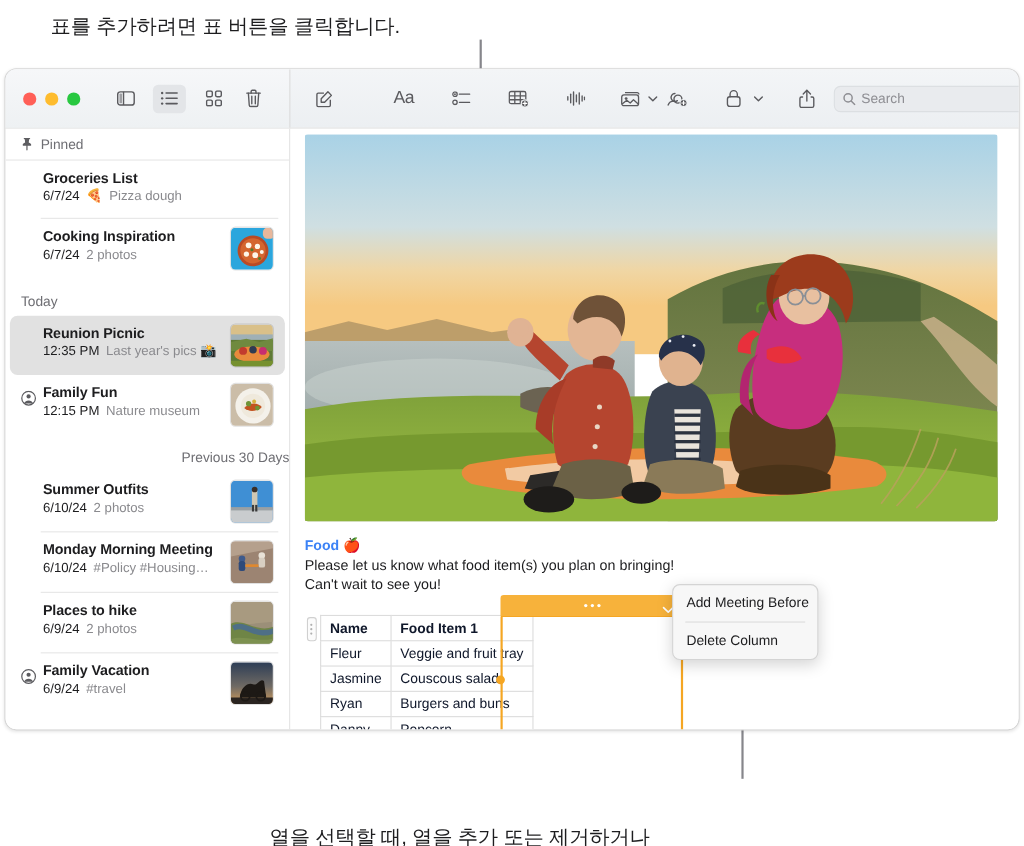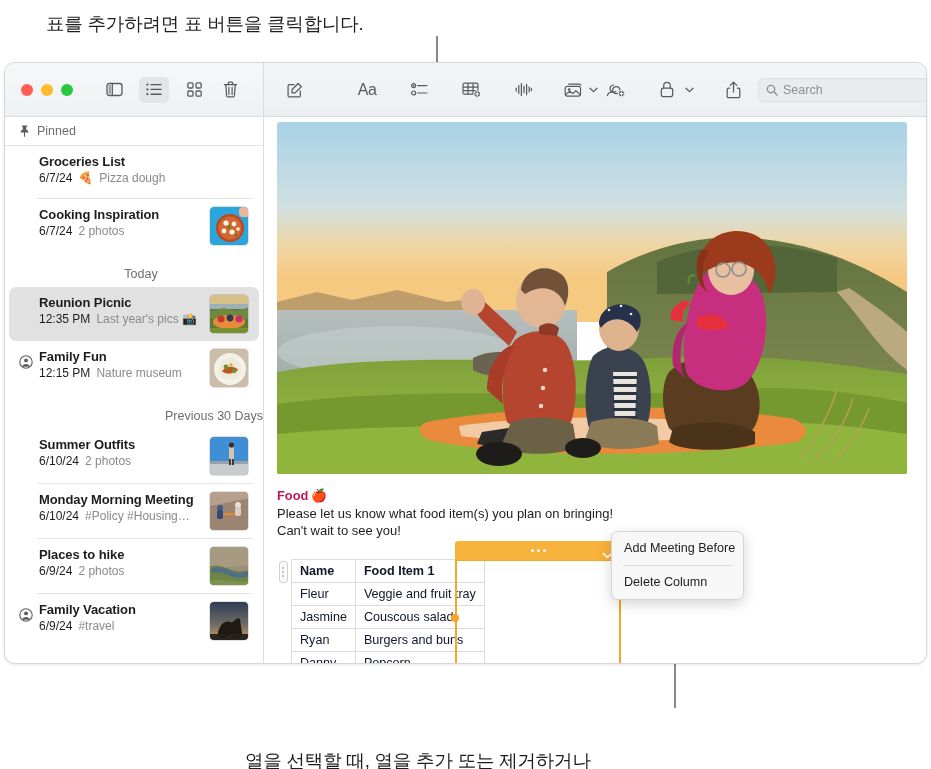--- a/index.html
+++ b/index.html
@@ -165,21 +165,21 @@
     position:absolute;
     left: 13px; top: 5px;
     width: 630px; height: 352px;
     border-radius: 3px;
     overflow:hidden;
   }
   #note-text-block {
     position:absolute; left: 13px; top: 371px; width: 620px;
   }
   .h-food {
-    font-size: 12.8px; font-weight: 700; color:#be185d;
+    font-size: 12.8px; font-weight: 700; color:#3b82f6;
     margin-bottom: 2px;
   }
   .p-body {
     font-size: 13px; color:#1d1d1f; line-height: 1.32;
   }
 
   
   #table-wrap {
     position:absolute; left: 13px; top: 430px;
   }
@@ -469,21 +469,21 @@
               <circle cx="14" cy="24" r="2.4" fill="#fdf6e8"></circle>
                 <circle cx="22" cy="25" r="2.6" fill="#fdf6e8"></circle>
               <circle cx="28" cy="22" r="1.8" fill="#fdf6e8"></circle>
                 <circle cx="19" cy="20" r="1.4" fill="#4f7f2a"></circle>
               <circle cx="26" cy="28" r="1.3" fill="#4f7f2a"></circle>
               <rect x="29" y="0" width="11" height="10" rx="4" fill="#e8b79b"></rect>
             </svg>
           </div>
         </div>
 
-        <div class="section-head" style="padding-top:14px;justify-content:center;">
+        <div class="section-head" style="padding-top:14px;">
           <span>Today</span>
         </div>
 
         <div class="note selected">
           <div class="note-text">
             <div class="note-title">Reunion Picnic</div>
             <div class="note-meta">
               <span class="date">12:35 PM</span><span class="snippet">Last year's pics 📸</span>
             </div>
           </div>

